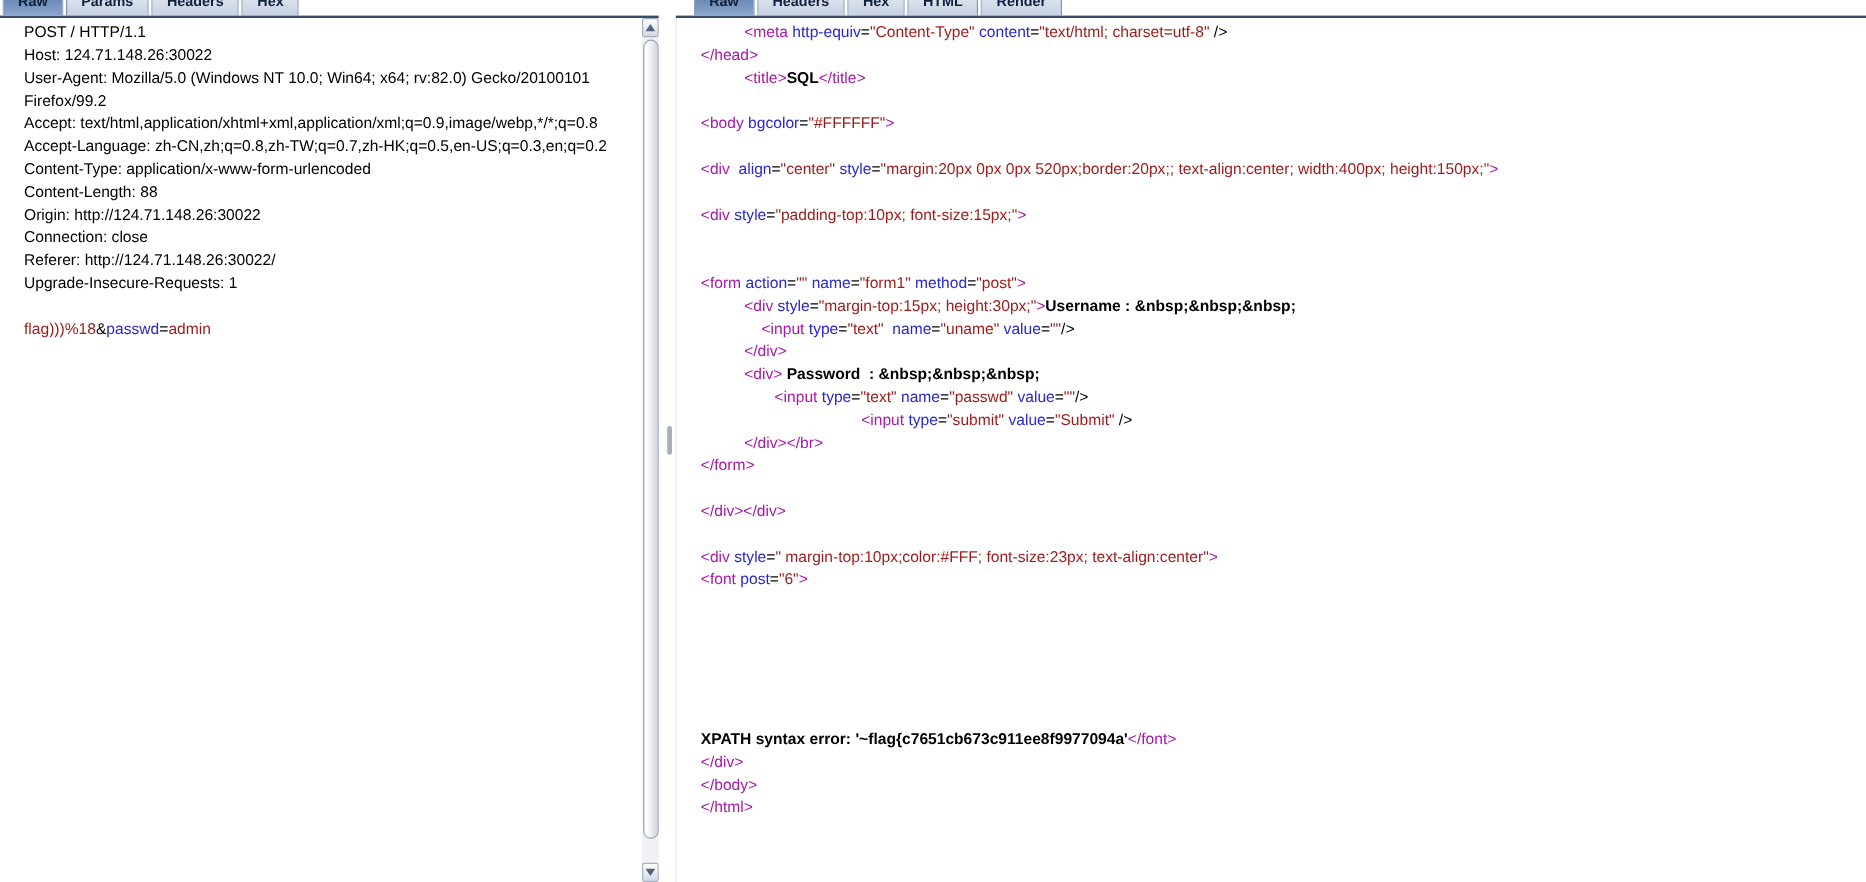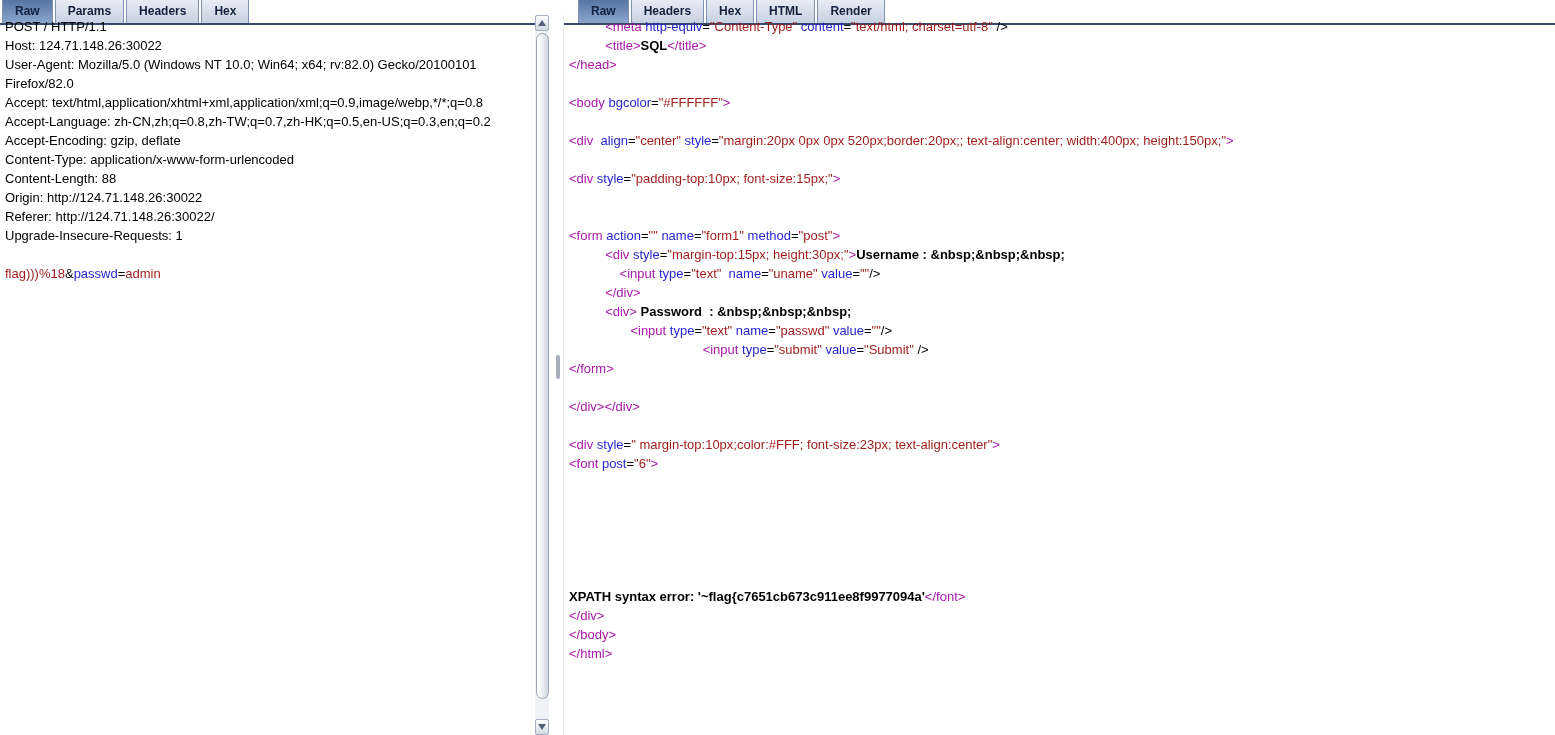--- a/index.html
+++ b/index.html
@@ -2,33 +2,33 @@
 <html style="--tag: #A818A8; --attr: #2727CE; --val: #9E1A1A; --tabline: #3A4A6B;"><head>
 <meta charset="utf-8">
 <style>
   * { margin:0; padding:0; box-sizing:border-box; }
   html,body { background:#fff; }
   .screen {
     position:relative; width:1555px; height:735px; overflow:hidden;
     background:#fff; font-family:"Liberation Sans", sans-serif;
   }
   
-  .tabstrip { position:absolute; top:0; height:25px; overflow:hidden; }
+  .tabstrip { position:absolute; top:0; height:15px; overflow:hidden; }
   .tabstrip .tabline { position:absolute; left:0; right:0; bottom:0; height:2px; background:var(--tabline); }
   .tabrow { position:absolute; bottom:2px; display:flex; gap:2px; }
   .tab {
     height:26px; line-height:26px; padding:0 12px; font-size:12px; font-weight:bold;
     color:#13203E; background:linear-gradient(#EAEEF6,#C7D1E2);
     border:1px solid #8092B2; border-bottom:none; border-radius:3px 3px 0 0;
   }
   .tab.selected { background:linear-gradient(#51709F,#8CA7CE); }
   
   .content {
     position:absolute; top:15px; bottom:0; overflow:hidden;
-    font-size:13px; line-height:19px; padding:2px 0 0 5px;
+    font-size:13px; line-height:19px; padding:2px 0 0 20px;
   }
   .content-left { left:0; width:535px; }
   .content-right { left:563px; right:0; border-left:1px solid #E8EAEE; }
   .line { min-height:19px; white-space:pre; }
   .seg-p { color:#000; }
   .seg-b { color:#000; font-weight:bold; }
   .seg-t { color:var(--tag); }
   .seg-a { color:var(--attr); }
   .seg-n { color:var(--attr); }
   .seg-v { color:var(--val); }
@@ -62,27 +62,27 @@
         <div class="tab">Params</div>
         <div class="tab">Headers</div>
         <div class="tab">Hex</div>
       </div>
     <div class="tabline"></div>
   </div>
   <div class="content content-left" id="content-left">
       <div class="line"><span class="seg-p">POST / HTTP/1.1</span></div>
       <div class="line"><span class="seg-p">Host: 124.71.148.26:30022</span></div>
       <div class="line"><span class="seg-p">User-Agent: Mozilla/5.0 (Windows NT 10.0; Win64; x64; rv:82.0) Gecko/20100101</span></div>
-      <div class="line"><span class="seg-p">Firefox/82.0</span></div>
+      <div class="line"><span class="seg-p">Firefox/99.2</span></div>
       <div class="line"><span class="seg-p">Accept: text/html,application/xhtml+xml,application/xml;q=0.9,image/webp,*/*;q=0.8</span></div>
       <div class="line"><span class="seg-p">Accept-Language: zh-CN,zh;q=0.8,zh-TW;q=0.7,zh-HK;q=0.5,en-US;q=0.3,en;q=0.2</span></div>
-      <div class="line"><span class="seg-p">Accept-Encoding: gzip, deflate</span></div>
       <div class="line"><span class="seg-p">Content-Type: application/x-www-form-urlencoded</span></div>
       <div class="line"><span class="seg-p">Content-Length: 88</span></div>
       <div class="line"><span class="seg-p">Origin: http://124.71.148.26:30022</span></div>
+      <div class="line"><span class="seg-p">Connection: close</span></div>
       <div class="line"><span class="seg-p">Referer: http://124.71.148.26:30022/</span></div>
       <div class="line"><span class="seg-p">Upgrade-Insecure-Requests: 1</span></div>
       <div class="line"><span class="seg-p"></span></div>
       <div class="line"><span class="seg-v">flag)))%18</span><span class="seg-p">&amp;</span><span class="seg-n">passwd</span><span class="seg-p">=</span><span class="seg-v">admin</span></div>
     </div>
   <div class="scrollbar">
     <div class="sb-btn up">
         <span class="arrow-up"></span>
       </div>
     <div class="sb-thumb"></div>
@@ -100,37 +100,38 @@
         <div class="tab selected">Raw</div>
         <div class="tab">Headers</div>
         <div class="tab">Hex</div>
         <div class="tab">HTML</div>
         <div class="tab">Render</div>
       </div>
     <div class="tabline"></div>
   </div>
   <div class="content content-right" id="content-right">
       <div class="line"><span class="seg-p">          </span><span class="seg-t">&lt;meta</span><span class="seg-p"> </span><span class="seg-a">http-equiv</span><span class="seg-p">=</span><span class="seg-v">"Content-Type"</span><span class="seg-p"> </span><span class="seg-a">content</span><span class="seg-p">=</span><span class="seg-v">"text/html; charset=utf-8"</span><span class="seg-p"> /&gt;</span></div>
+      <div class="line"><span class="seg-t">&lt;/head&gt;</span></div>
       <div class="line"><span class="seg-p">          </span><span class="seg-t">&lt;title&gt;</span><span class="seg-b">SQL</span><span class="seg-t">&lt;/title&gt;</span></div>
-      <div class="line"><span class="seg-t">&lt;/head&gt;</span></div>
       <div class="line"><span class="seg-p"></span></div>
       <div class="line"><span class="seg-t">&lt;body</span><span class="seg-p"> </span><span class="seg-a">bgcolor</span><span class="seg-p">=</span><span class="seg-v">"#FFFFFF"</span><span class="seg-t">&gt;</span></div>
       <div class="line"><span class="seg-p"></span></div>
       <div class="line"><span class="seg-t">&lt;div</span><span class="seg-p">  </span><span class="seg-a">align</span><span class="seg-p">=</span><span class="seg-v">"center"</span><span class="seg-p"> </span><span class="seg-a">style</span><span class="seg-p">=</span><span class="seg-v">"margin:20px 0px 0px 520px;border:20px;; text-align:center; width:400px; height:150px;"</span><span class="seg-t">&gt;</span></div>
       <div class="line"><span class="seg-p"></span></div>
       <div class="line"><span class="seg-t">&lt;div</span><span class="seg-p"> </span><span class="seg-a">style</span><span class="seg-p">=</span><span class="seg-v">"padding-top:10px; font-size:15px;"</span><span class="seg-t">&gt;</span></div>
       <div class="line"><span class="seg-p"></span></div>
       <div class="line"><span class="seg-p"></span></div>
       <div class="line"><span class="seg-t">&lt;form</span><span class="seg-p"> </span><span class="seg-a">action</span><span class="seg-p">=</span><span class="seg-v">""</span><span class="seg-p"> </span><span class="seg-a">name</span><span class="seg-p">=</span><span class="seg-v">"form1"</span><span class="seg-p"> </span><span class="seg-a">method</span><span class="seg-p">=</span><span class="seg-v">"post"</span><span class="seg-t">&gt;</span></div>
       <div class="line"><span class="seg-p">          </span><span class="seg-t">&lt;div</span><span class="seg-p"> </span><span class="seg-a">style</span><span class="seg-p">=</span><span class="seg-v">"margin-top:15px; height:30px;"</span><span class="seg-t">&gt;</span><span class="seg-b">Username : &amp;nbsp;&amp;nbsp;&amp;nbsp;</span></div>
       <div class="line"><span class="seg-p">              </span><span class="seg-t">&lt;input</span><span class="seg-p"> </span><span class="seg-a">type</span><span class="seg-p">=</span><span class="seg-v">"text"</span><span class="seg-p">  </span><span class="seg-a">name</span><span class="seg-p">=</span><span class="seg-v">"uname"</span><span class="seg-p"> </span><span class="seg-a">value</span><span class="seg-p">=</span><span class="seg-v">""</span><span class="seg-p">/&gt;</span></div>
       <div class="line"><span class="seg-p">          </span><span class="seg-t">&lt;/div&gt;</span></div>
       <div class="line"><span class="seg-p">          </span><span class="seg-t">&lt;div&gt;</span><span class="seg-b"> Password  : &amp;nbsp;&amp;nbsp;&amp;nbsp;</span></div>
       <div class="line"><span class="seg-p">                 </span><span class="seg-t">&lt;input</span><span class="seg-p"> </span><span class="seg-a">type</span><span class="seg-p">=</span><span class="seg-v">"text"</span><span class="seg-p"> </span><span class="seg-a">name</span><span class="seg-p">=</span><span class="seg-v">"passwd"</span><span class="seg-p"> </span><span class="seg-a">value</span><span class="seg-p">=</span><span class="seg-v">""</span><span class="seg-p">/&gt;</span></div>
       <div class="line"><span class="seg-p">                                     </span><span class="seg-t">&lt;input</span><span class="seg-p"> </span><span class="seg-a">type</span><span class="seg-p">=</span><span class="seg-v">"submit"</span><span class="seg-p"> </span><span class="seg-a">value</span><span class="seg-p">=</span><span class="seg-v">"Submit"</span><span class="seg-p"> /&gt;</span></div>
+      <div class="line"><span class="seg-p">          </span><span class="seg-t">&lt;/div&gt;&lt;/br&gt;</span></div>
       <div class="line"><span class="seg-t">&lt;/form&gt;</span></div>
       <div class="line"><span class="seg-p"></span></div>
       <div class="line"><span class="seg-t">&lt;/div&gt;&lt;/div&gt;</span></div>
       <div class="line"><span class="seg-p"></span></div>
       <div class="line"><span class="seg-t">&lt;div</span><span class="seg-p"> </span><span class="seg-a">style</span><span class="seg-p">=</span><span class="seg-v">" margin-top:10px;color:#FFF; font-size:23px; text-align:center"</span><span class="seg-t">&gt;</span></div>
       <div class="line"><span class="seg-t">&lt;font</span><span class="seg-p"> </span><span class="seg-a">post</span><span class="seg-p">=</span><span class="seg-v">"6"</span><span class="seg-t">&gt;</span></div>
       <div class="line"><span class="seg-p"></span></div>
       <div class="line"><span class="seg-p"></span></div>
       <div class="line"><span class="seg-p"></span></div>
       <div class="line"><span class="seg-p"></span></div>

